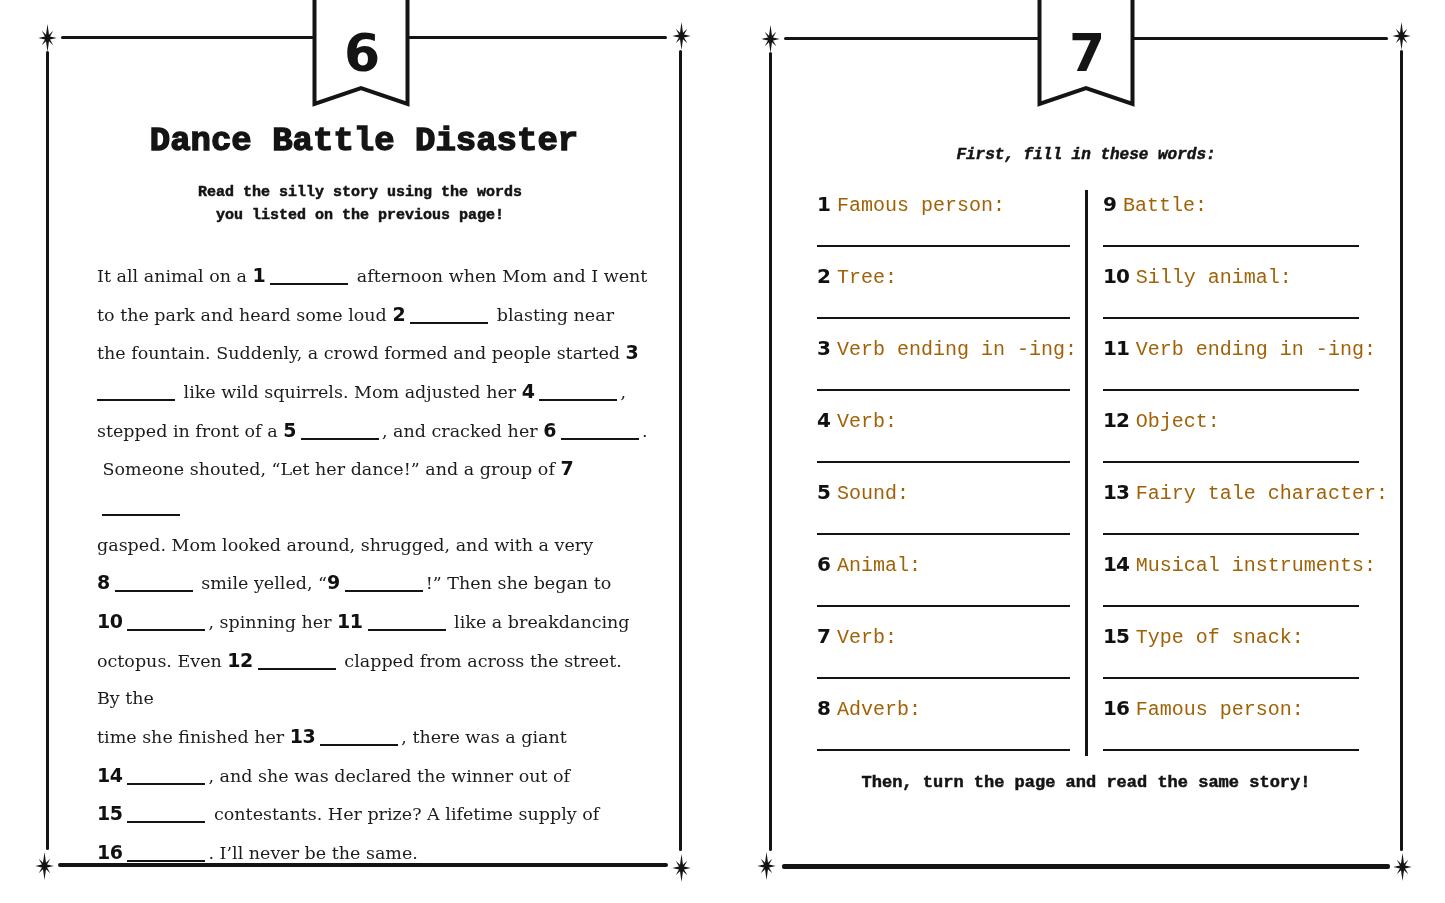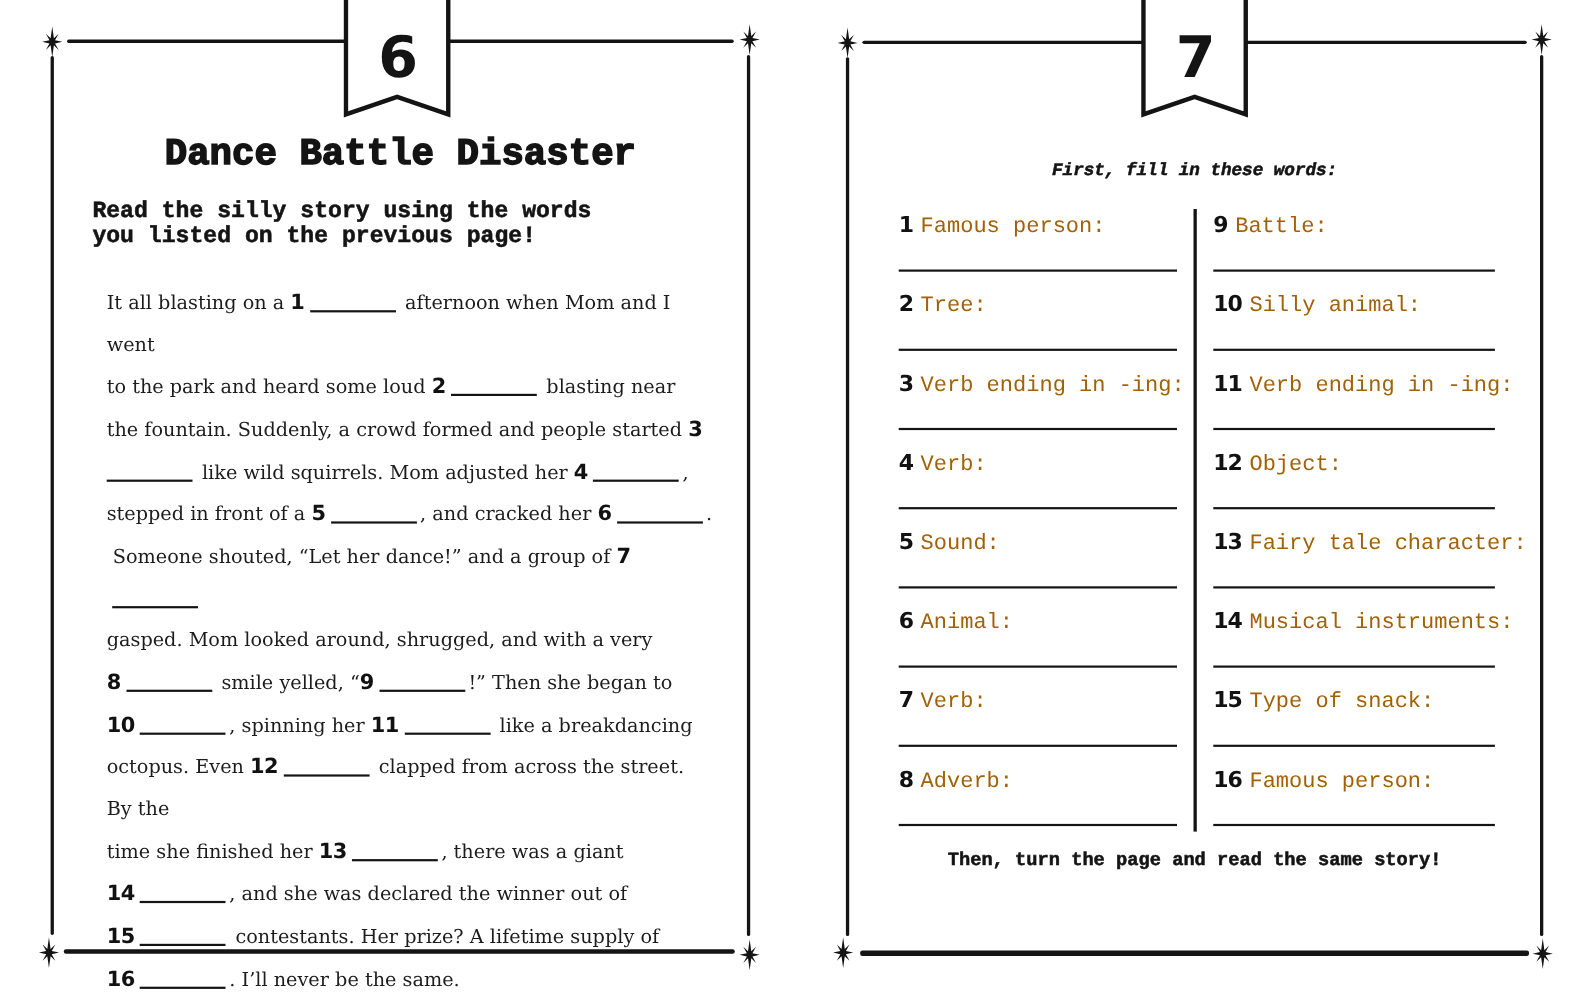--- a/index.html
+++ b/index.html
@@ -19,22 +19,22 @@
     position:absolute; top:27px; left:0; width:100%; text-align:center;
     font-family:"DejaVu Sans", sans-serif; font-weight:700;
     font-size:52px; line-height:1; letter-spacing:-2px; color:#141414;
   }
   .typew { font-family:"Liberation Mono", monospace; font-weight:700; color:#141414; }
   .page-title {
     position:absolute; left:84px; top:117px; width:552px; text-align:center;
     font-size:34px; line-height:1.2; -webkit-text-stroke:1.4px #141414; margin:4px;
   }
   .subtitle {
-    position:absolute; left:84px; top:182px; width:552px; 
-    font-size:21px; line-height:22.5px; -webkit-text-stroke:0.5px #141414;
+    position:absolute; left:84px; top:182px; width:552px; text-align:center;
+    font-size:15px; line-height:22.5px; -webkit-text-stroke:0.5px #141414;
   }
   
   .story { position:absolute; left:97px; top:257px; width:552px; font-size:17.5px; color:#1c1c1c; }
   .story-line { line-height:37.65px; white-space:pre-wrap; }
   .story-num {
     font-family:"DejaVu Sans", sans-serif; font-weight:700;
     font-size:19px; letter-spacing:-0.5px; color:#111;
   }
   .story-blank {
     display:inline-block; width:78px; height:0;
@@ -96,21 +96,21 @@
       <div class="num">6</div>
     </div>
 
     <h1 class="page-title typew">Dance Battle Disaster</h1>
     <div class="subtitle typew">
       <div>Read the silly story using the words</div>
       <div>you listed on the previous page!</div>
     </div>
 
     <div class="story">
-        <div class="story-line"><span>It all blasting on a </span><span class="story-num">1</span><span class="story-blank"></span><span> afternoon when Mom and I went</span></div>
+        <div class="story-line"><span>It all animal on a </span><span class="story-num">1</span><span class="story-blank"></span><span> afternoon when Mom and I went</span></div>
         <div class="story-line"><span>to the park and heard some loud </span><span class="story-num">2</span><span class="story-blank"></span><span> blasting near</span></div>
         <div class="story-line"><span>the fountain. Suddenly, a crowd formed and people started </span><span class="story-num">3</span></div>
         <div class="story-line"><span class="story-blank"></span><span> like wild squirrels. Mom adjusted her </span><span class="story-num">4</span><span class="story-blank"></span><span>,</span></div>
         <div class="story-line"><span>stepped in front of a </span><span class="story-num">5</span><span class="story-blank"></span><span>, and cracked her </span><span class="story-num">6</span><span class="story-blank"></span><span>.</span></div>
         <div class="story-line"><span> Someone shouted, “Let her dance!” and a group of </span><span class="story-num">7</span><span class="story-blank"></span></div>
         <div class="story-line"><span>gasped. Mom looked around, shrugged, and with a very</span></div>
         <div class="story-line"><span class="story-num">8</span><span class="story-blank"></span><span> smile yelled, “</span><span class="story-num">9</span><span class="story-blank"></span><span>!” Then she began to</span></div>
         <div class="story-line"><span class="story-num">10</span><span class="story-blank"></span><span>, spinning her </span><span class="story-num">11</span><span class="story-blank"></span><span> like a breakdancing</span></div>
         <div class="story-line"><span>octopus. Even </span><span class="story-num">12</span><span class="story-blank"></span><span> clapped from across the street. By the</span></div>
         <div class="story-line"><span>time she finished her </span><span class="story-num">13</span><span class="story-blank"></span><span>, there was a giant</span></div>

